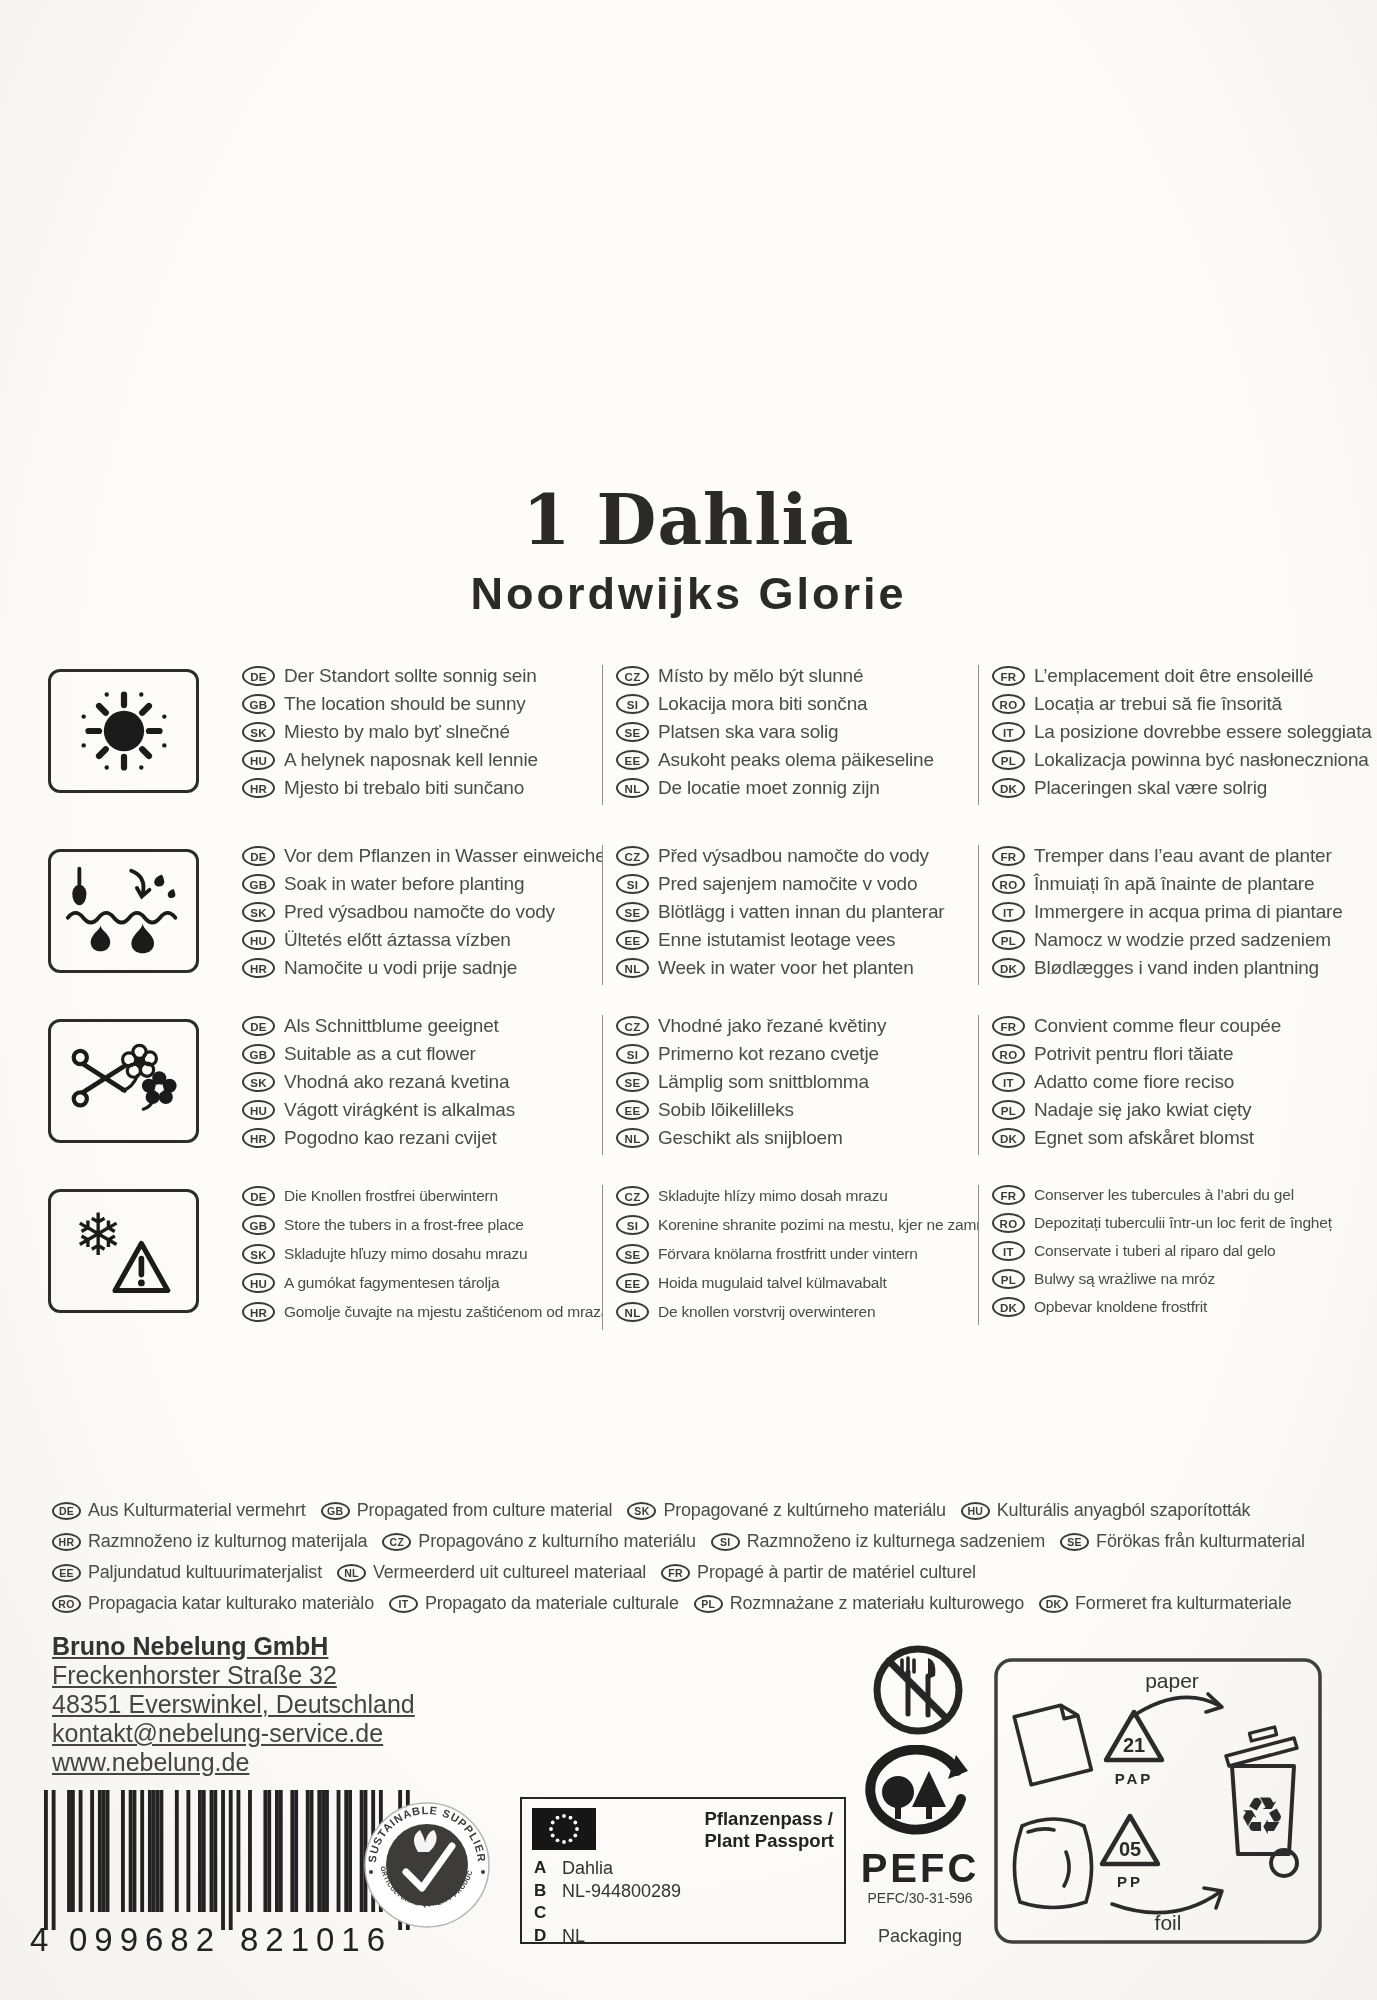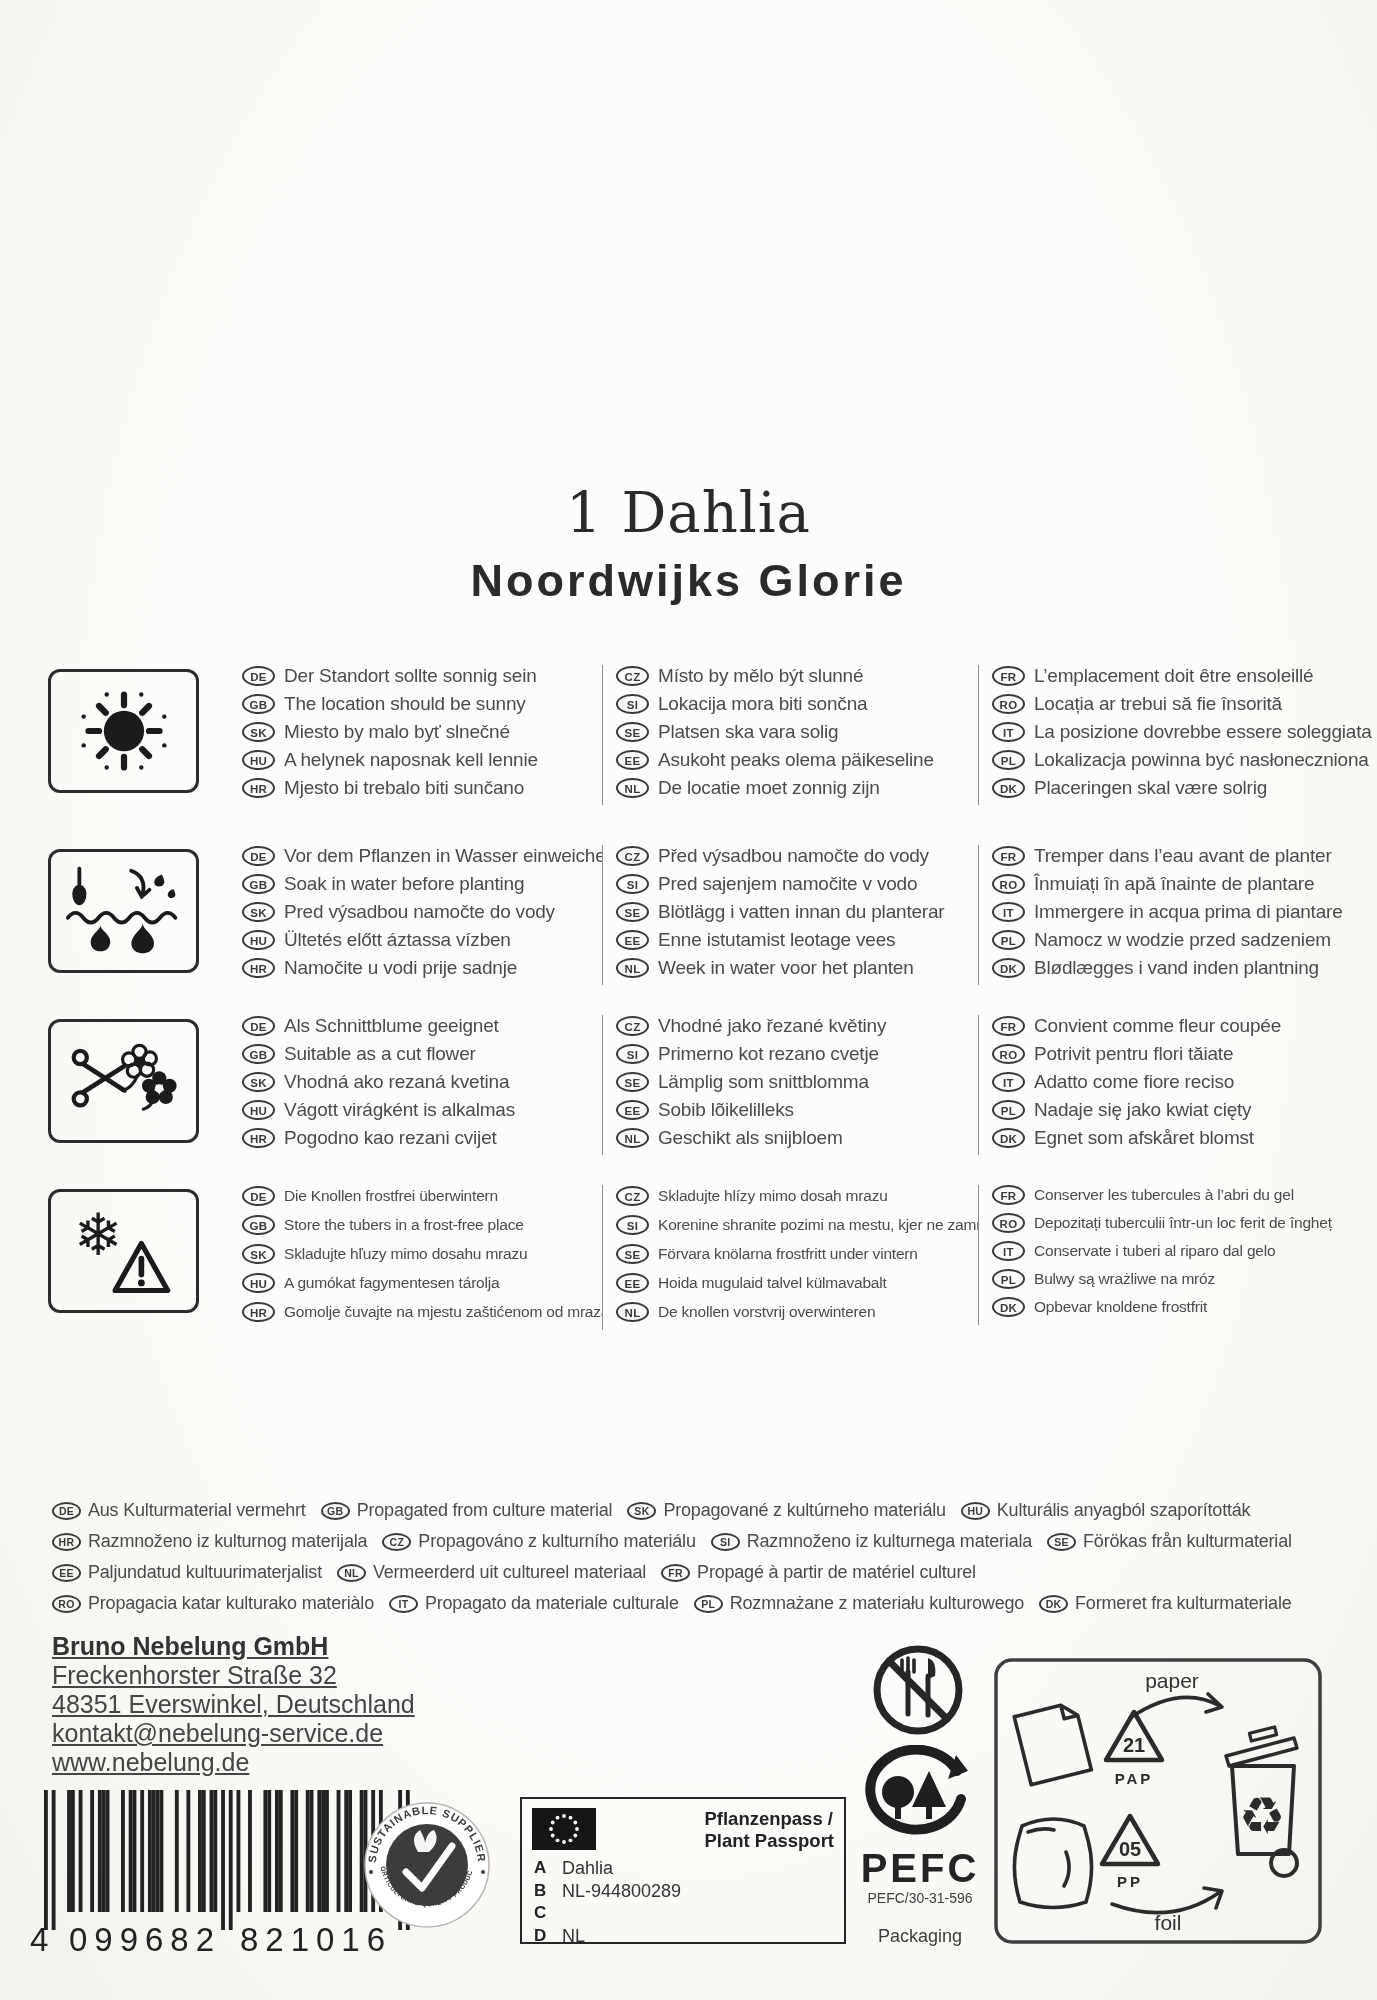--- a/index.html
+++ b/index.html
@@ -1,21 +1,21 @@
 <!DOCTYPE html>
 <html><head>
 <meta charset="utf-8">
 <style>
   html,body{margin:0;padding:0;background:#e9e7e4;}
   .sheet{position:relative;width:1377px;height:2000px;margin:0 auto;overflow:hidden;
     background:radial-gradient(ellipse at 50% 42%, #fdfcfa 55%, #f4f2ee 100%);
     font-family:"Liberation Sans",sans-serif;color:#4a4a4a;}
   
   .title-block{position:absolute;top:484px;left:0;width:100%;text-align:center;color:#2b2a29;}
-  .title-main{font-family:"DejaVu Serif","Liberation Serif",serif;font-weight:400;font-size:56px;line-height:1.05;letter-spacing:1px;}
+  .title-main{font-family:"DejaVu Serif","Liberation Serif",serif;font-weight:700;font-size:69px;line-height:1.05;letter-spacing:1px;}
   .title-sub{margin-top:12px;font-weight:700;font-size:45px;letter-spacing:3px;color:#2b2a29;}
   
   #instruction-grid{position:absolute;top:665px;left:48px;width:1312px;height:690px;}
   .inst-row{position:absolute;left:0;display:flex;align-items:flex-start;}
   .icon-box{width:145px;height:118px;border:3.5px solid #2c2c2c;border-radius:12px;margin-right:43px;
     display:flex;align-items:center;justify-content:center;flex-shrink:0;margin-top:4px;}
   .inst-col{width:362px;overflow:hidden;}
   .inst-col.c0{width:360px;}
   .inst-col.c1{border-left:1.8px solid #8f8f8f;padding-left:13px;width:362px;}
   .inst-col.c2{border-left:1.8px solid #8f8f8f;padding-left:13px;width:390px;}
@@ -439,21 +439,21 @@
         <span class="prop-item">
           <span class="lang-badge">HR</span>
           <span>Razmnoženo iz kulturnog materijala</span>
         </span>
         <span class="prop-item">
           <span class="lang-badge">CZ</span>
           <span>Propagováno z kulturního materiálu</span>
         </span>
         <span class="prop-item">
           <span class="lang-badge">SI</span>
-          <span>Razmnoženo iz kulturnega materiala</span>
+          <span>Razmnoženo iz kulturnega sadzeniem</span>
         </span>
         <span class="prop-item">
           <span class="lang-badge">SE</span>
           <span>Förökas från kulturmaterial</span>
         </span>
       </div>
       <div class="prop-line">
         <span class="prop-item">
           <span class="lang-badge">EE</span>
           <span>Paljundatud kultuurimaterjalist</span>

